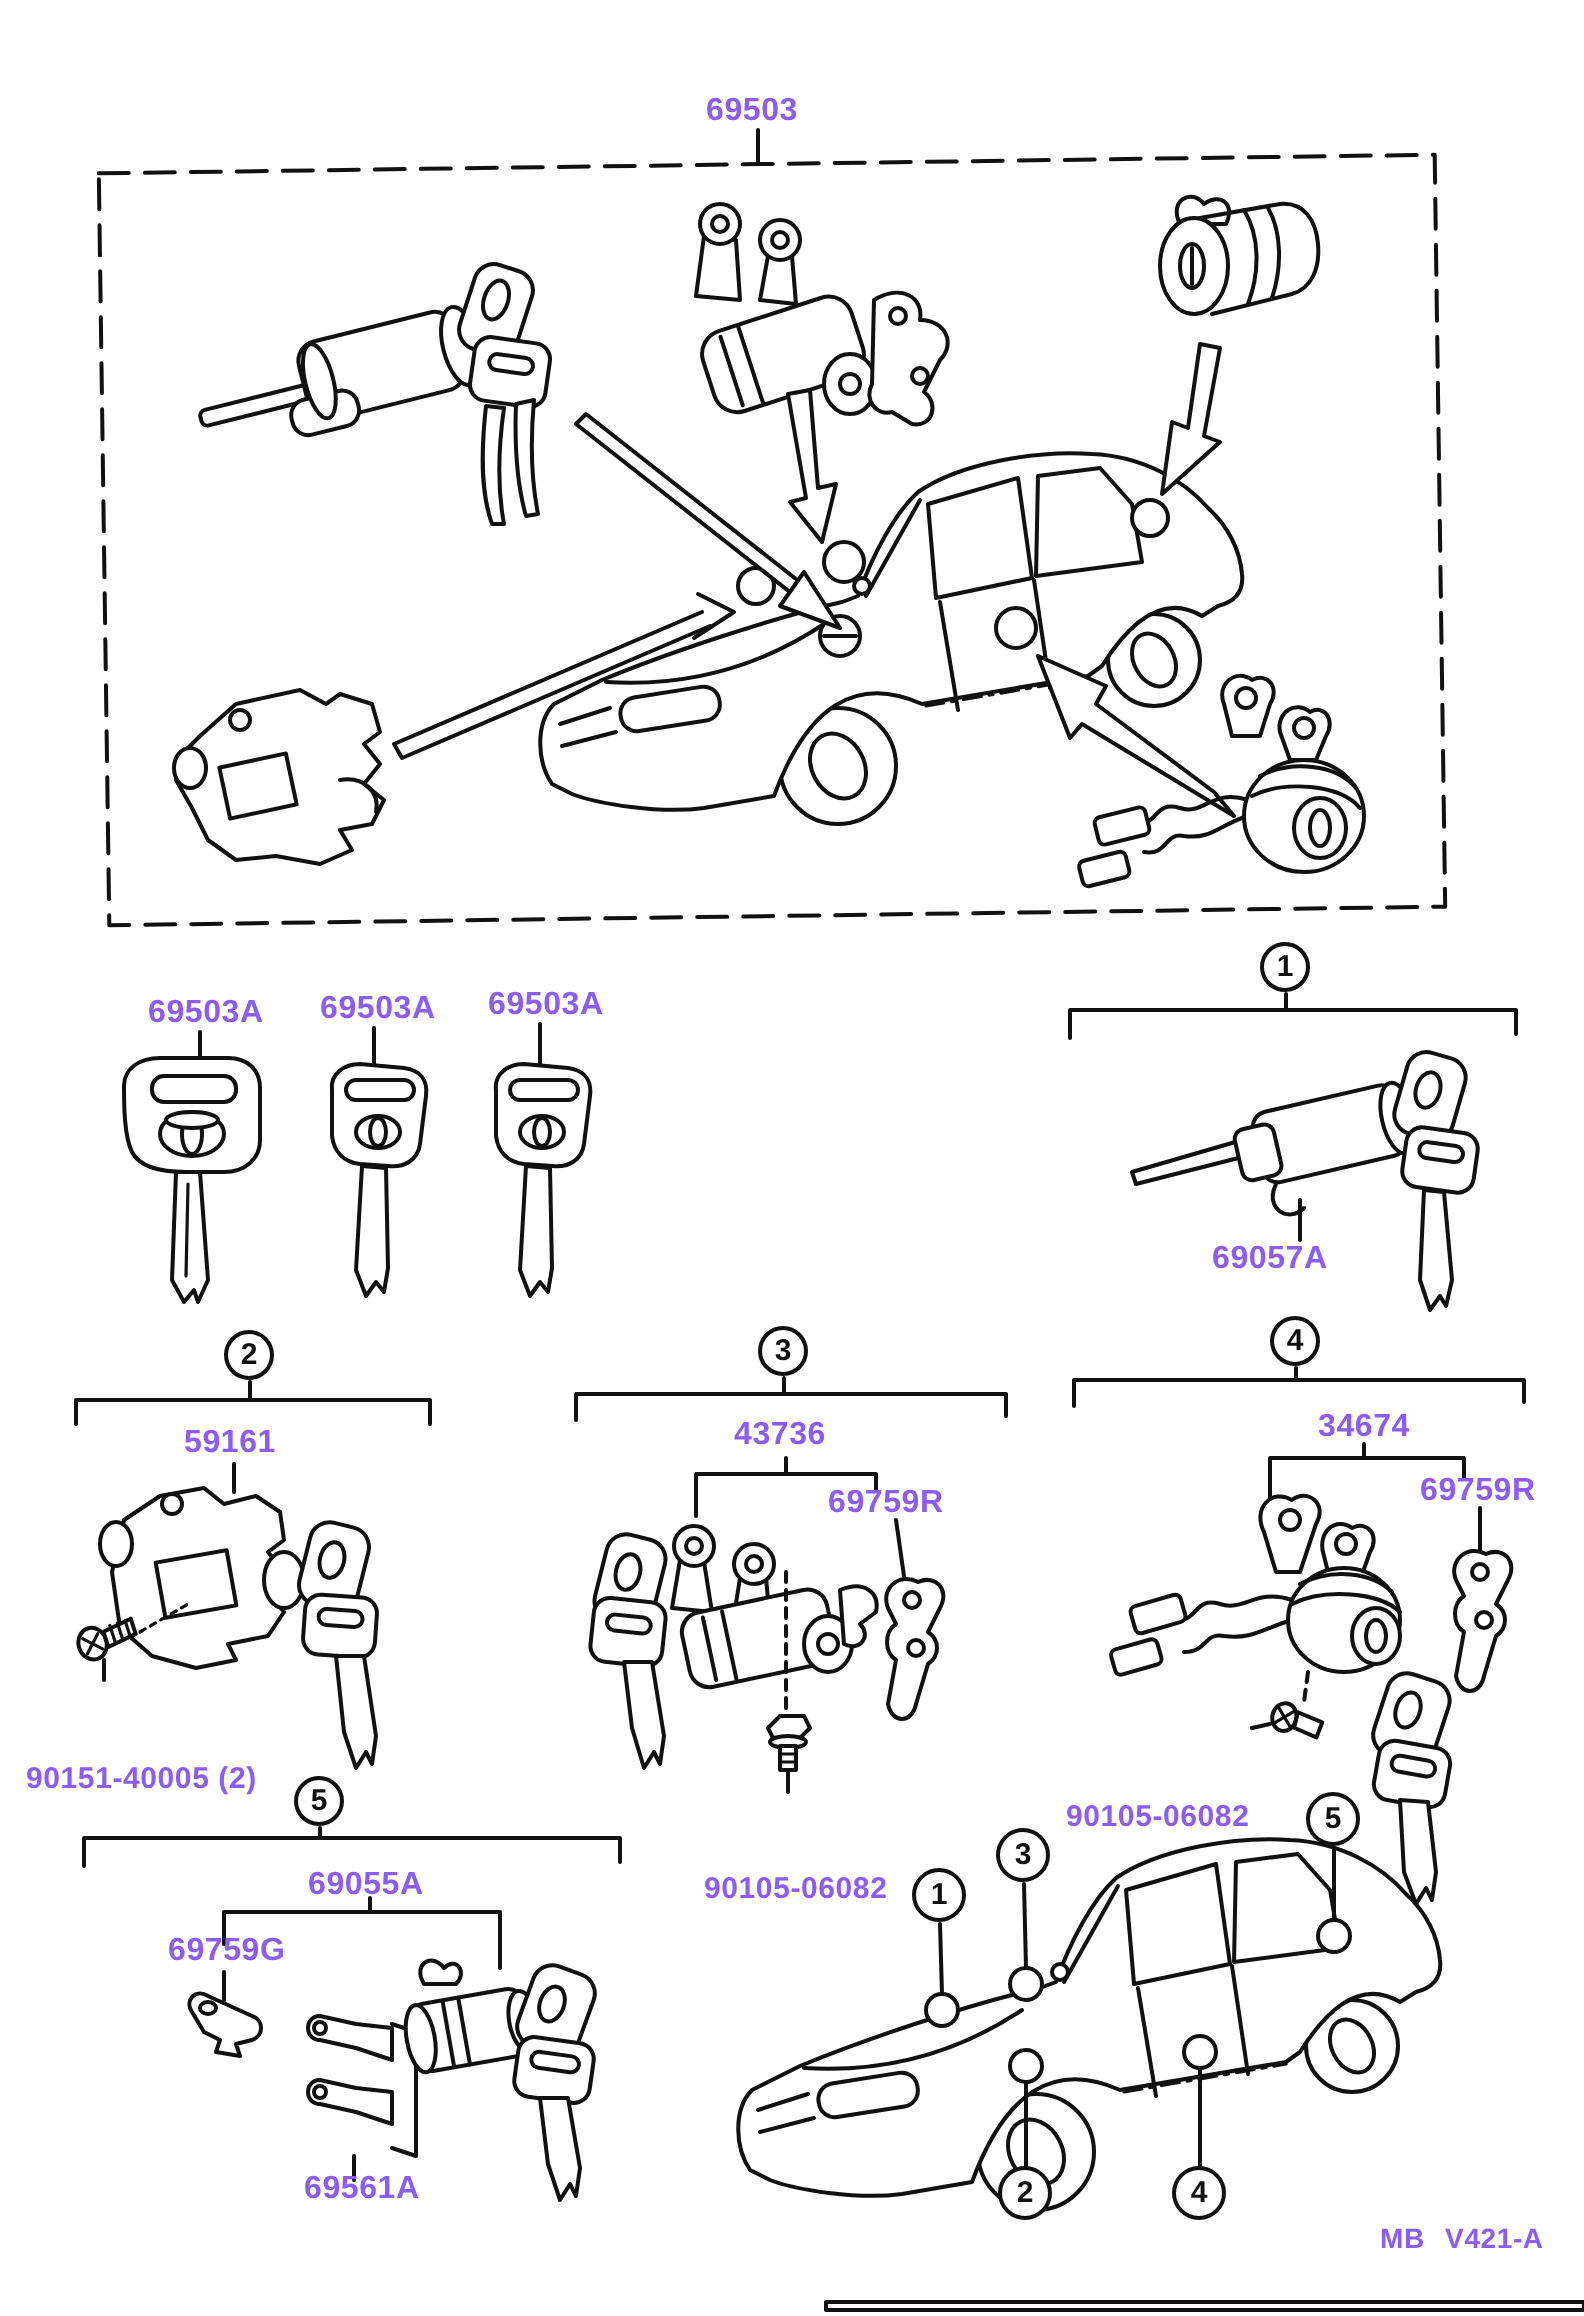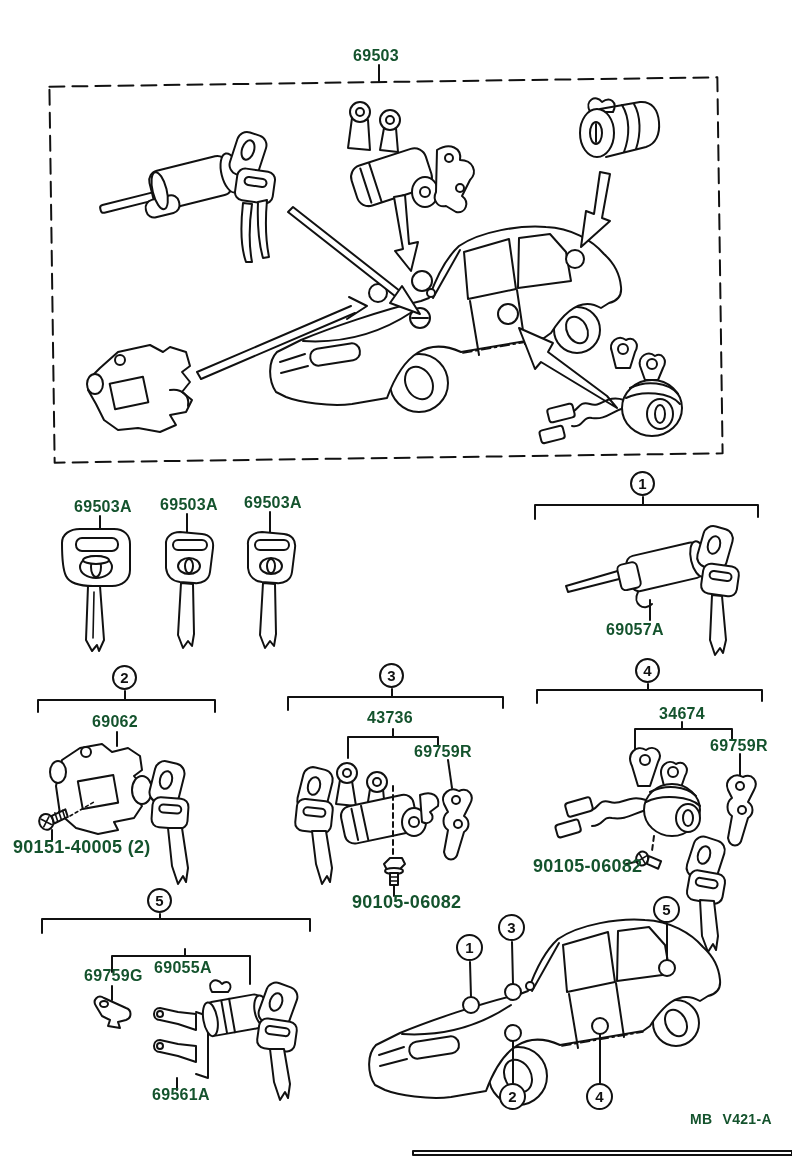--- a/index.html
+++ b/index.html
@@ -7,24 +7,24 @@
     position:relative;width:792px;height:1158px;background:#ffffff;
     font-family:"Liberation Sans",sans-serif;overflow:hidden;
     margin:0 auto;
   }
   #art{position:absolute;left:0;top:0;width:792px;height:1158px;}
   #art path,#art rect,#art circle,#art ellipse{fill:#fff;stroke:#111;stroke-width:2;stroke-linecap:round;stroke-linejoin:round;}
   #art line{fill:none;stroke:#111;stroke-width:2;stroke-linecap:round;}
   #art .nf{fill:none;}
   #art .thin{stroke-width:1.6;}
   .lbl{
-    position:absolute;font-weight:bold;font-size:16px;color:#14532d;
+    position:absolute;font-weight:bold;font-size:16px;color:#8b5cf6;
     white-space:nowrap;letter-spacing:0.3px;line-height:18px;
   }
-  .lbl.sm{font-size:18px;}
+  .lbl.sm{font-size:15px;margin-top:43px;}
   .lbl.footer{font-size:14px;word-spacing:6px;}
   .co{
     position:absolute;width:25px;height:25px;border:2px solid #111;border-radius:50%;
     background:#fff;display:flex;align-items:center;justify-content:center;
     font-weight:bold;font-size:15px;color:#111;box-sizing:border-box;
   }
   .co.big{width:27px;height:27px;}
 </style>
 </head>
 <body>
@@ -325,32 +325,32 @@
 </svg>
 
   <div class="lbl" style="left:353px;top:47px">69503</div>
 
   <div class="lbl" style="left:74px;top:498px">69503A</div>
   <div class="lbl" style="left:160px;top:496px">69503A</div>
   <div class="lbl" style="left:244px;top:494px">69503A</div>
 
   <div class="lbl" style="left:606px;top:621px">69057A</div>
 
-  <div class="lbl" style="left:92px;top:713px">69062</div>
+  <div class="lbl" style="left:92px;top:713px">59161</div>
   <div class="lbl sm" style="left:13px;top:838px">90151-40005 (2)</div>
 
   <div class="lbl" style="left:367px;top:709px">43736</div>
   <div class="lbl" style="left:414px;top:743px">69759R</div>
   <div class="lbl sm" style="left:352px;top:893px">90105-06082</div>
 
   <div class="lbl" style="left:659px;top:705px">34674</div>
   <div class="lbl" style="left:710px;top:737px">69759R</div>
   <div class="lbl sm" style="left:533px;top:857px">90105-06082</div>
 
-  <div class="lbl" style="left:154px;top:959px">69055A</div>
+  <div class="lbl" style="left:154px;top:934px">69055A</div>
   <div class="lbl" style="left:84px;top:967px">69759G</div>
   <div class="lbl" style="left:152px;top:1086px">69561A</div>
 
   <div class="lbl footer" style="left:690px;top:1110px">MB V421-A</div>
 
   <div class="co" style="left:630px;top:471px">1</div>
   <div class="co" style="left:112px;top:665px">2</div>
   <div class="co" style="left:379px;top:663px">3</div>
   <div class="co" style="left:635px;top:658px">4</div>
   <div class="co" style="left:147px;top:888px">5</div>

